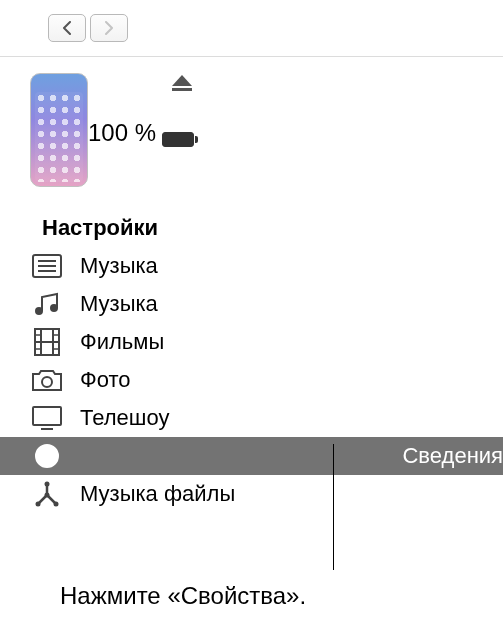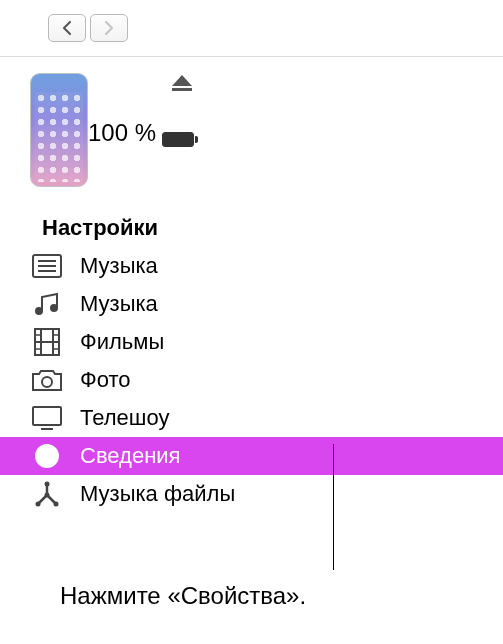--- a/index.html
+++ b/index.html
@@ -92,22 +92,23 @@
   }
   .sidebar-list{ list-style:none; }
   .sidebar-item{
     display:flex; align-items:center; gap:16px;
     padding: 5px 0 5px 30px;
     font-size:22px;
     cursor:pointer;
   }
   .sidebar-item .icon{ width:34px; height:28px; display:flex; align-items:center; justify-content:center; flex-shrink:0;}
   .sidebar-item.selected{
-    background:#d946ef;
+    background:#737373;
     color:#fff;
+    justify-content:space-between;
   }
   .sidebar-item.selected .icon svg *{ stroke:#fff; fill:#fff; }
   .callout-line{
     position:absolute;
     left:333px; top:444px;
     width:1px; height:126px;
     background:#000;
   }
   .callout-text{
     position:absolute;

